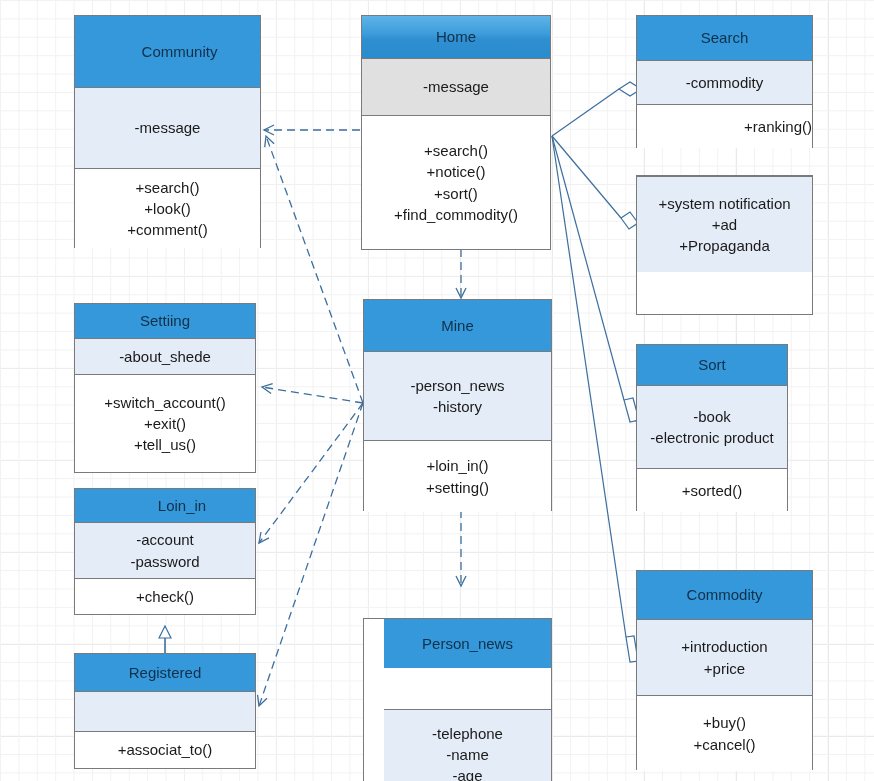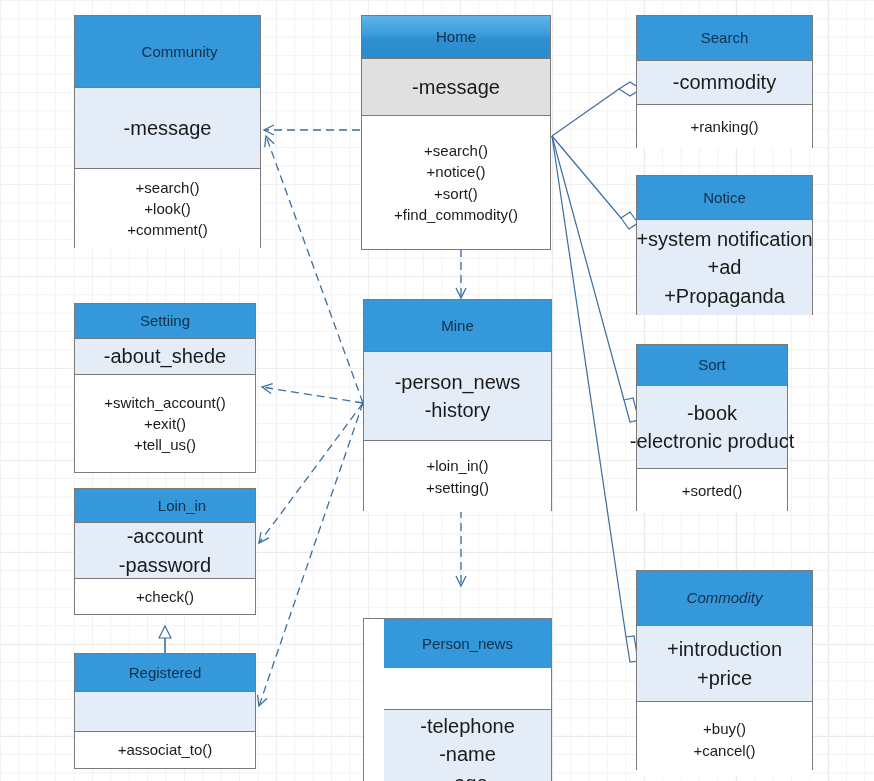--- a/index.html
+++ b/index.html
@@ -47,21 +47,21 @@
     justify-content: center;
     box-sizing: border-box;
   }
   .uml-header.selected {
     background: linear-gradient(to bottom, #5fb4e8 0%, #3a9ad9 45%, #2f8fd0 55%, #2a8ccd 100%);
   }
   .uml-attrs {
     background: #e4ecf7;
     border-top: 1px solid #7a7a7a;
     text-align: center;
-    font-size: 20px;
+    font-size: 15px;
     color: #1a1a1a;
     display: flex;
     flex-direction: column;
     align-items: center;
     justify-content: center;
     box-sizing: border-box;
     line-height: 1.42;
   }
   .uml-attrs.gray {
     background: #e0e0e0;
@@ -160,29 +160,26 @@
     </div>
   </div>
 
   <div class="uml-class" style="left:636px; top:15px; width:177px; height:133px;">
     <div class="uml-header" style="height:44px;">
       <span>Search</span>
     </div>
     <div class="uml-attrs" style="height:44px;">
       <span class="uml-line">-commodity</span>
     </div>
-    <div class="uml-ops" style="height:44px;">
+    <div class="uml-ops" style="height:44px;align-items:flex-end;">
       <span class="uml-line">+ranking()</span>
     </div>
   </div>
 
   <div class="uml-class" style="left:636px; top:175px; width:177px; height:140px;">
-    <div class="uml-header" style="height:43px;">
-      <span>Notice</span>
-    </div>
     <div class="uml-attrs" style="height:96px;">
       <span class="uml-line">+system notification</span>
       <span class="uml-line">+ad</span>
       <span class="uml-line">+Propaganda</span>
     </div>
   </div>
 
   <div class="uml-class" style="left:74px; top:303px; width:182px; height:170px;">
     <div class="uml-header" style="height:34px;">
       <span>Settiing</span>
@@ -245,21 +242,21 @@
       <span class="uml-line">-telephone</span>
       <span class="uml-line">-name</span>
       <span class="uml-line">-age</span>
     </div>
     <div class="uml-ops" style="height:43px;">
       <span class="uml-line">+look()</span>
     </div>
   </div>
 
   <div class="uml-class" style="left:636px; top:570px; width:177px; height:200px;">
-    <div class="uml-header" style="height:54px;font-style:italic;">
+    <div class="uml-header" style="height:48px;">
       <span>Commodity</span>
     </div>
     <div class="uml-attrs" style="height:76px;">
       <span class="uml-line">+introduction</span>
       <span class="uml-line">+price</span>
     </div>
     <div class="uml-ops" style="height:76px;">
       <span class="uml-line">+buy()</span>
       <span class="uml-line">+cancel()</span>
     </div>

